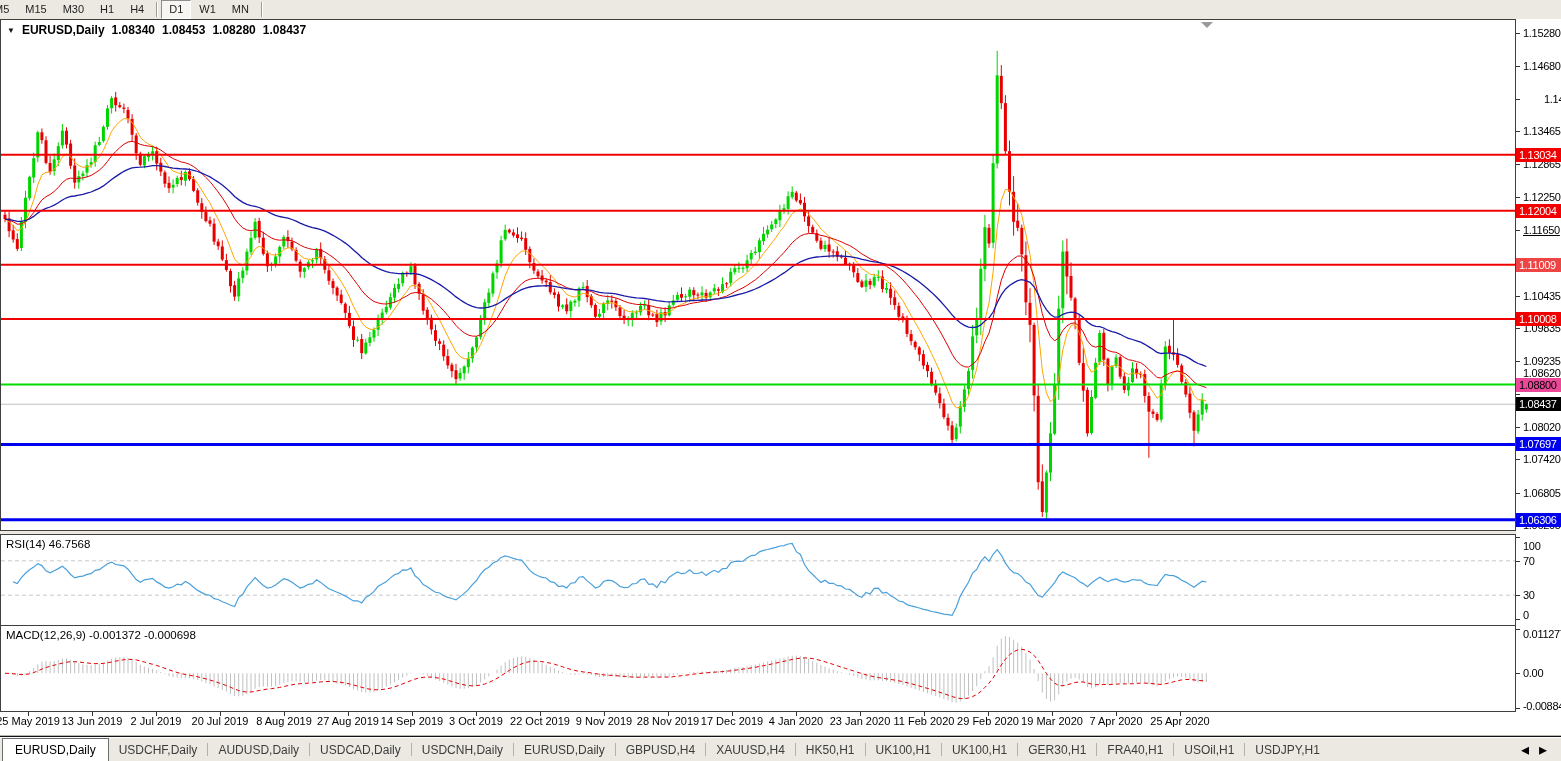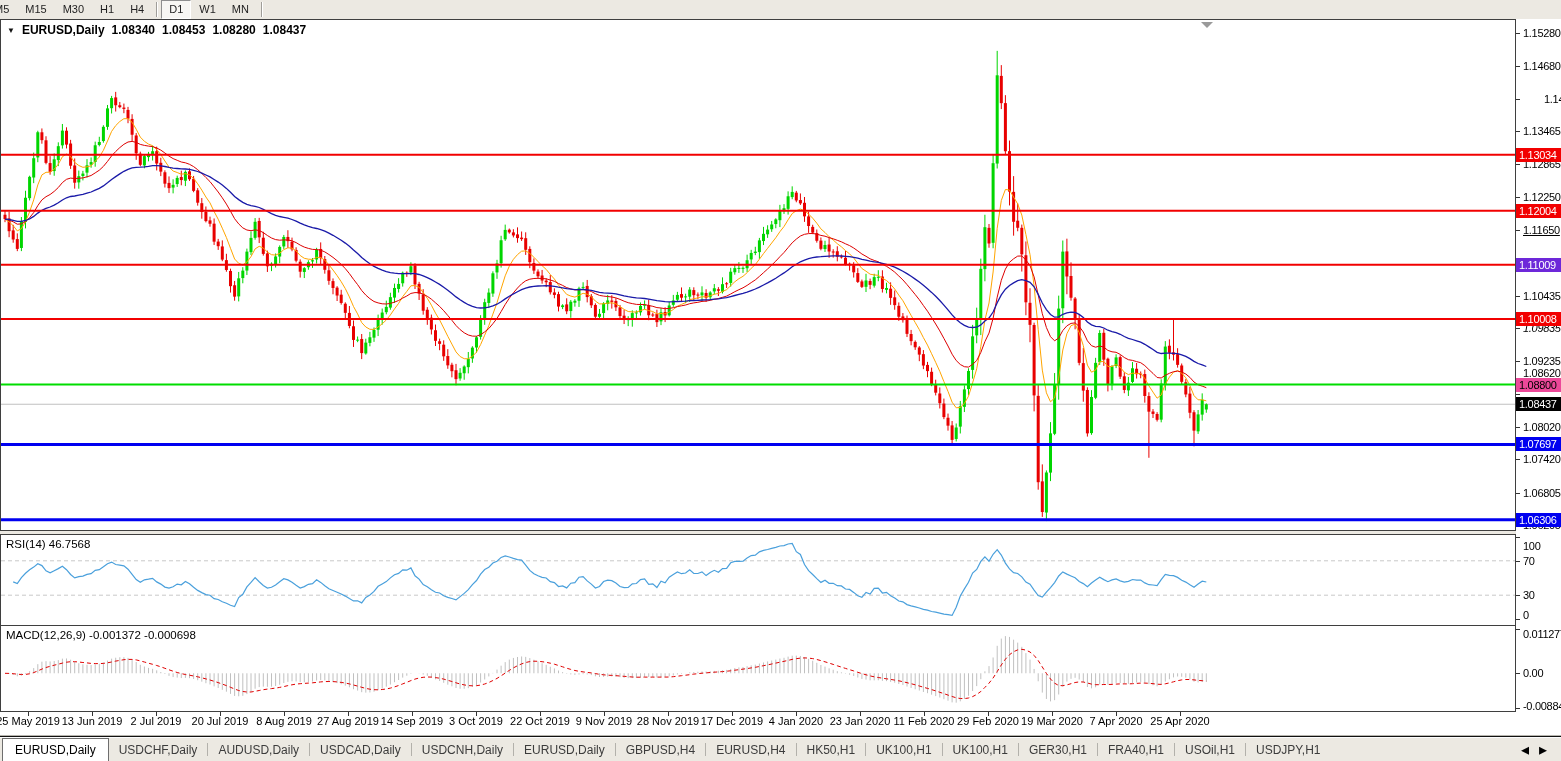--- a/index.html
+++ b/index.html
@@ -1038,21 +1038,21 @@
       <div class="tab">AUDUSD,Daily</div>
       <div class="tab-sep"></div>
       <div class="tab">USDCAD,Daily</div>
       <div class="tab-sep"></div>
       <div class="tab">USDCNH,Daily</div>
       <div class="tab-sep"></div>
       <div class="tab">EURUSD,Daily</div>
       <div class="tab-sep"></div>
       <div class="tab">GBPUSD,H4</div>
       <div class="tab-sep"></div>
-      <div class="tab">EURUSD,H4</div>
+      <div class="tab">XAUUSD,H4</div>
       <div class="tab-sep"></div>
       <div class="tab">HK50,H1</div>
       <div class="tab-sep"></div>
       <div class="tab">UK100,H1</div>
       <div class="tab-sep"></div>
       <div class="tab">UK100,H1</div>
       <div class="tab-sep"></div>
       <div class="tab">GER30,H1</div>
       <div class="tab-sep"></div>
       <div class="tab">FRA40,H1</div>
@@ -1076,36 +1076,36 @@
     <div class="tick-label" style="top: 125.44px;">1.13465</div>
     <div class="tick-dash" style="top: 163.994px;"></div>
     <div class="tick-label" style="top: 157.994px;">1.12865</div>
     <div class="tick-dash" style="top: 197.361px;"></div>
     <div class="tick-label" style="top: 191.361px;">1.12250</div>
     <div class="tick-dash" style="top: 229.914px;"></div>
     <div class="tick-label" style="top: 223.914px; text-decoration: underline;">1.11650</div>
     <div class="tick-dash" style="top: 295.834px;"></div>
     <div class="tick-label" style="top: 289.834px;">1.10435</div>
     <div class="tick-dash" style="top: 328.387px;"></div>
-    <div class="tick-label" style="top: 322.387px; font-style: italic;">1.09835</div>
+    <div class="tick-label" style="top: 322.387px;">1.09835</div>
     <div class="tick-dash" style="top: 360.94px;"></div>
     <div class="tick-label" style="top: 354.94px;">1.09235</div>
     <div class="tick-dash" style="top: 394.307px;"></div>
     <div class="tick-label" style="top: 367px;">1.08620</div>
     <div class="tick-dash" style="top: 426.861px;"></div>
     <div class="tick-label" style="top: 420.861px;">1.08020</div>
     <div class="tick-dash" style="top: 459.414px;"></div>
     <div class="tick-label" style="top: 453.414px;">1.07420</div>
     <div class="tick-dash" style="top: 492.781px;"></div>
     <div class="tick-label" style="top: 486.781px;">1.06805</div>
     <div class="tick-dash" style="top: 525.334px;"></div>
     <div class="tick-label" style="top: 519.334px;">1.06205</div>
     <div class="badge" style="top: 147.824px; background: rgb(242, 0, 0); color: rgb(255, 255, 255);">1.13034</div>
     <div class="badge" style="top: 203.707px; background: rgb(242, 0, 0); color: rgb(255, 255, 255);">1.12004</div>
-    <div class="badge" style="top: 257.691px; background: #6d28d9; color: rgb(255, 255, 255);">1.11009</div>
+    <div class="badge" style="top: 257.691px; background: #ef4444; color: rgb(255, 255, 255);">1.11009</div>
     <div class="badge" style="top: 312.001px; background: rgb(242, 0, 0); color: rgb(255, 255, 255);">1.10008</div>
     <div class="badge" style="top: 377.541px; background: #ec4899; color: rgb(0, 0, 0);">1.08800</div>
     <div class="badge" style="top: 397.236px; background: rgb(0, 0, 0); color: rgb(255, 255, 255);">1.08437</div>
     <div class="badge" style="top: 437.385px; background: rgb(0, 0, 240); color: rgb(255, 255, 255);">1.07697</div>
     <div class="badge" style="top: 512.854px; background: rgb(0, 0, 240); color: rgb(255, 255, 255);">1.06306</div>
     <div class="tick-dash" style="top: 537px;"></div>
     <div class="tick-label" style="top: 540px;">100</div>
     <div class="tick-dash" style="top: 560.8px;"></div>
     <div class="tick-label" style="top: 554.8px;">70</div>
     <div class="tick-dash" style="top: 595.2px;"></div>

